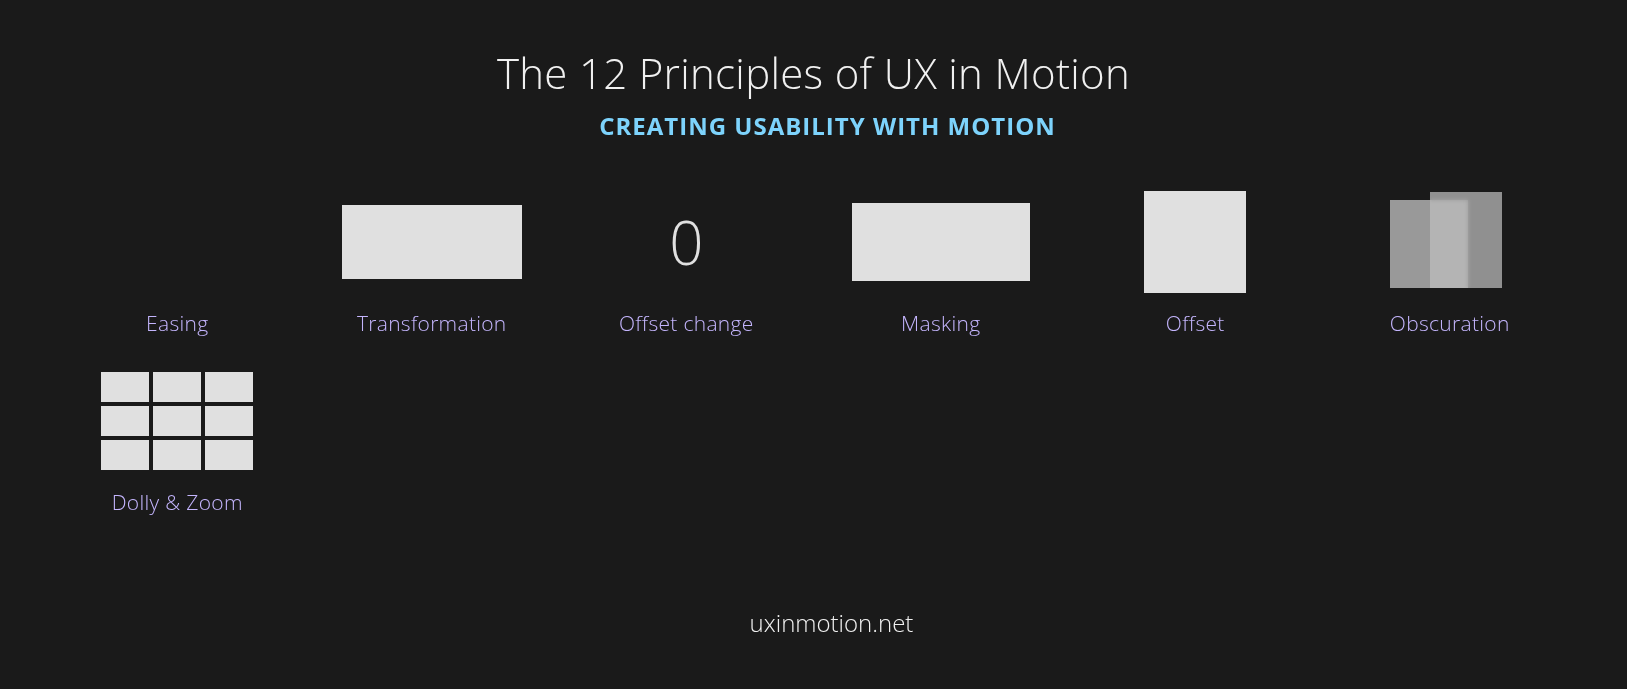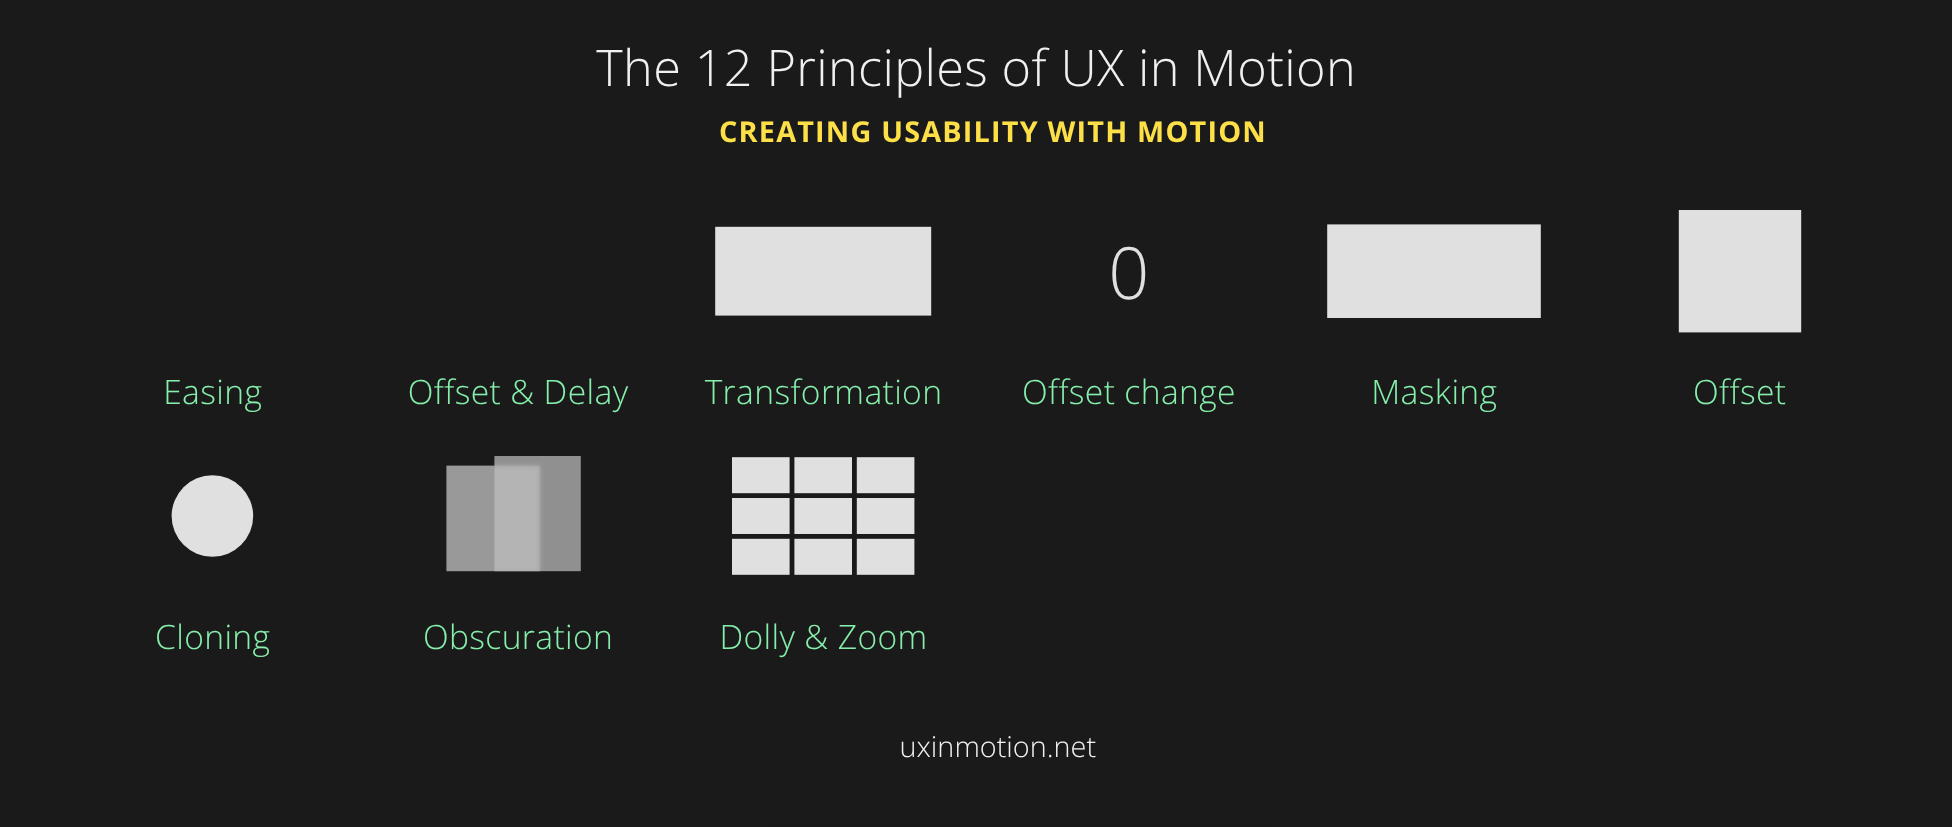--- a/index.html
+++ b/index.html
@@ -7,32 +7,32 @@
     background: #1a1a1a;
     color: #e8e8e8;
     font-family: "Open Sans", "Helvetica Neue", Arial, sans-serif;
     width: 1627px;
     height: 689px;
     overflow: hidden;
     position: relative;
   }
   .header {
     text-align: center;
-    padding-top: 28px;
+    padding-top: 44px;
   }
   .title {
     font-size: 42px;
     font-weight: 300;
     color: #f0f0f0;
     letter-spacing: 0.3px;
   }
   .subtitle {
     font-size: 24px;
     font-weight: 700;
-    color: #fde047;
+    color: #7dd3fc;
     letter-spacing: 1px;
     text-transform: uppercase;
     margin-top: 8px;
     margin-left: 28px;
   }
   .grid {
     display: grid;
     grid-template-columns: repeat(6, 1fr);
     grid-template-rows: repeat(2, 1fr);
     margin: 40px 50px 0 50px;
@@ -47,24 +47,24 @@
   }
   .icon-box {
     width: 200px;
     height: 120px;
     display: flex;
     align-items: center;
     justify-content: center;
     position: relative;
   }
   .label {
-    font-size: 28px;
+    font-size: 21px;
     font-weight: 300;
-    color: #86efac;
-    margin-top: 22px;
+    color: #c4b5fd;
+    margin-top: 7px;
     letter-spacing: 0.3px;
   }
   .footer {
     position: absolute;
     bottom: 50px;
     left: 0;
     right: 0;
     text-align: center;
     font-size: 24px;
     font-weight: 300;
@@ -115,24 +115,20 @@
   <div class="subtitle">CREATING USABILITY WITH MOTION</div>
 </div>
 
 <div class="grid">
 
   <div class="cell">
     <div class="icon-box"></div>
     <div class="label">Easing</div>
   </div>
 
-  <div class="cell">
-    <div class="icon-box"></div>
-    <div class="label">Offset &amp; Delay</div>
-  </div>
 
 
   <div class="cell">
     <div class="icon-box">
       <div class="transform-box"></div>
     </div>
     <div class="label">Transformation</div>
   </div>
 
   <div class="cell">
@@ -149,26 +145,20 @@
     <div class="label">Masking</div>
   </div>
 
   <div class="cell">
     <div class="icon-box">
       <div class="overlay-box"></div>
     </div>
     <div class="label">Offset</div>
   </div>
 
-  <div class="cell">
-    <div class="icon-box">
-      <div class="cloning-circle"></div>
-    </div>
-    <div class="label">Cloning</div>
-  </div>
 
   <div class="cell">
     <div class="icon-box">
       <div class="obsc-wrap">
         <div class="obsc-back"></div>
         <div class="obsc-front"></div>
       </div>
     </div>
     <div class="label">Obscuration</div>
   </div>

